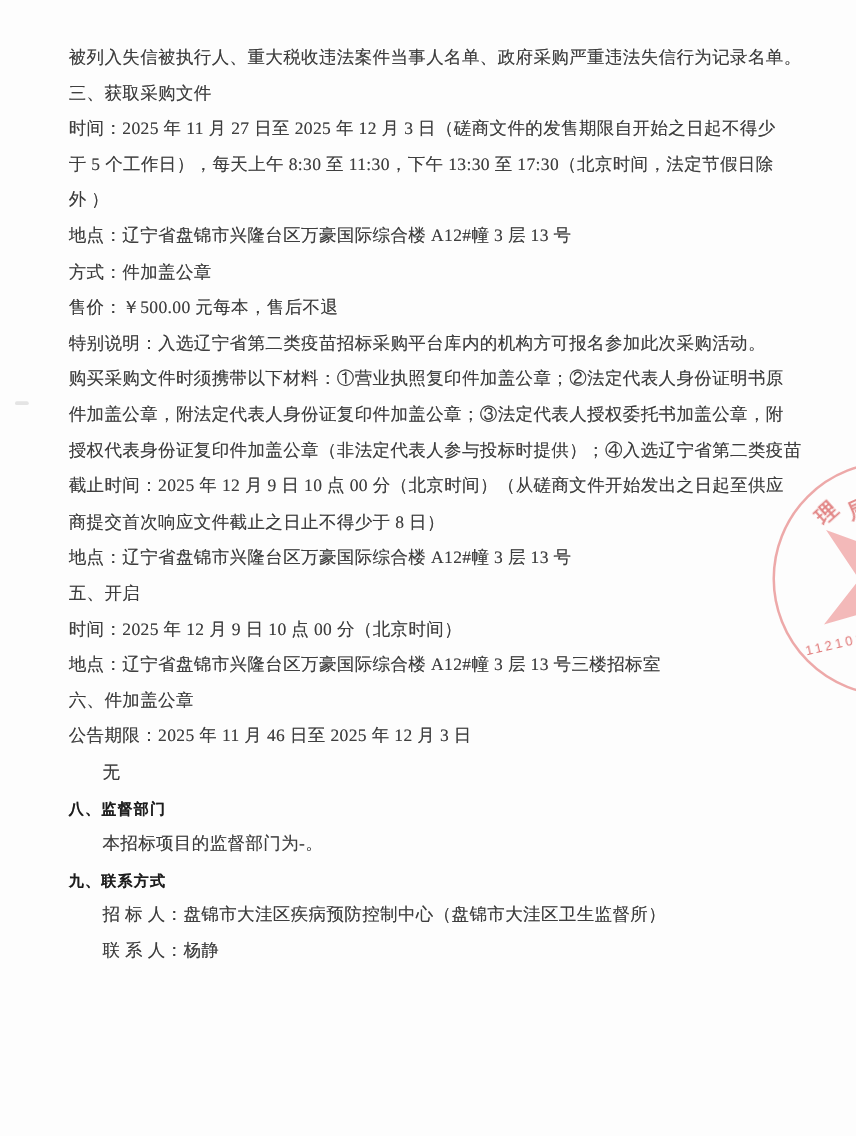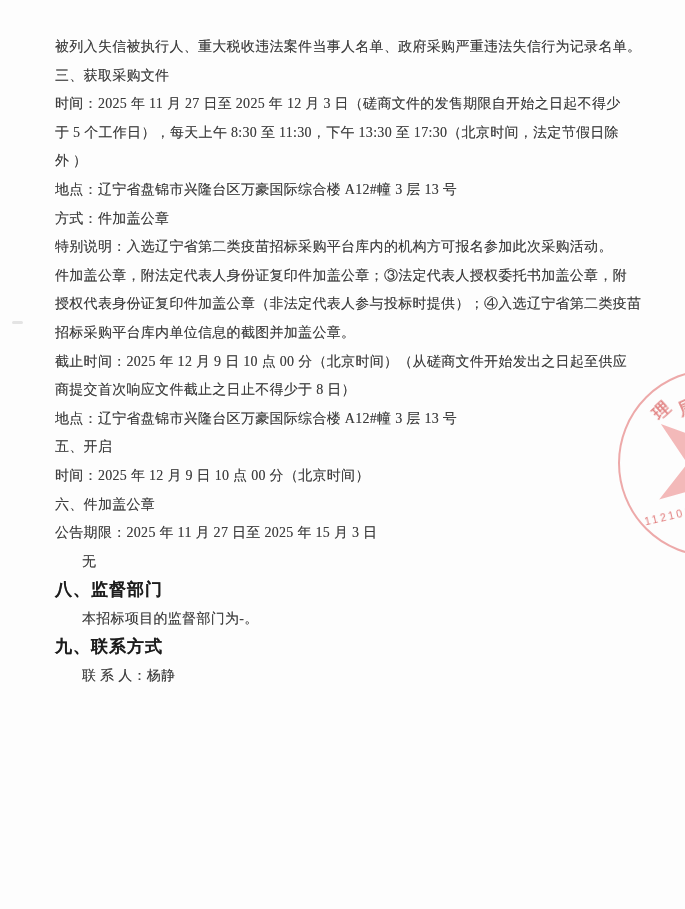--- a/index.html
+++ b/index.html
@@ -28,21 +28,21 @@
     font-size: 14px;
     letter-spacing: 0.3px;
     white-space: pre;
     color: #3e3e3e;
     text-shadow: 0 0 0.4px rgba(62,62,62,0.55);
   }
   .line.body-indent { padding-left: 27px; }
   .line.heading {
     font-family: "Liberation Sans", "DejaVu Sans", sans-serif;
     font-weight: bold;
-    font-size: 17px;
+    font-size: 12px;
     color: #1c1c1c;
     letter-spacing: 1px;
     text-shadow: 0 0 0.4px rgba(20,20,20,0.6);
   }
   
   .stamp { position: absolute; left: 0; top: 0; width: 685px; height: 909px; pointer-events: none; }
   .stamp-circle {
     position: absolute;
     left: 618px; top: 369px;
     width: 188px; height: 188px;
@@ -103,35 +103,38 @@
 <div class="page">
 
   <div class="text-block">
       <div class="line body">被列入失信被执行人、重大税收违法案件当事人名单、政府采购严重违法失信行为记录名单。</div>
       <div class="line body">三、获取采购文件</div>
       <div class="line body">时间：2025 年 11 月 27 日至 2025 年 12 月 3 日（磋商文件的发售期限自开始之日起不得少</div>
       <div class="line body">于 5 个工作日），每天上午 8:30 至 11:30，下午 13:30 至 17:30（北京时间，法定节假日除</div>
       <div class="line body">外 ）</div>
       <div class="line body">地点：辽宁省盘锦市兴隆台区万豪国际综合楼 A12#幢 3 层 13 号</div>
       <div class="line body">方式：件加盖公章</div>
+      <div class="line body">售价：￥500.00 元每本，售后不退</div>
       <div class="line body">特别说明：入选辽宁省第二类疫苗招标采购平台库内的机构方可报名参加此次采购活动。</div>
+      <div class="line body">购买采购文件时须携带以下材料：①营业执照复印件加盖公章；②法定代表人身份证明书原</div>
       <div class="line body">件加盖公章，附法定代表人身份证复印件加盖公章；③法定代表人授权委托书加盖公章，附</div>
       <div class="line body">授权代表身份证复印件加盖公章（非法定代表人参与投标时提供）；④入选辽宁省第二类疫苗</div>
-      <div class="line body">招标采购平台库内单位信息的截图并加盖公章。</div>
       <div class="line body">截止时间：2025 年 12 月 9 日 10 点 00 分（北京时间）（从磋商文件开始发出之日起至供应</div>
       <div class="line body">商提交首次响应文件截止之日止不得少于 8 日）</div>
       <div class="line body">地点：辽宁省盘锦市兴隆台区万豪国际综合楼 A12#幢 3 层 13 号</div>
       <div class="line body">五、开启</div>
       <div class="line body">时间：2025 年 12 月 9 日 10 点 00 分（北京时间）</div>
+      <div class="line body">地点：辽宁省盘锦市兴隆台区万豪国际综合楼 A12#幢 3 层 13 号三楼招标室</div>
       <div class="line body">六、件加盖公章</div>
-      <div class="line body">公告期限：2025 年 11 月 27 日至 2025 年 15 月 3 日</div>
+      <div class="line body">公告期限：2025 年 11 月 46 日至 2025 年 12 月 3 日</div>
       <div class="line body-indent">无</div>
       <div class="line heading">八、监督部门</div>
       <div class="line body-indent">本招标项目的监督部门为-。</div>
       <div class="line heading">九、联系方式</div>
+      <div class="line body-indent">招 标 人：盘锦市大洼区疾病预防控制中心（盘锦市大洼区卫生监督所）</div>
       <div class="line body-indent">联 系 人：杨静</div>
     </div>
 
   <div class="stamp">
     <div class="stamp-circle"></div>
     <div class="stamp-star"></div>
     <span class="stamp-char-1">理</span>
     <span class="stamp-char-2">局</span>
     <span class="stamp-serial">112101</span>
   </div>

